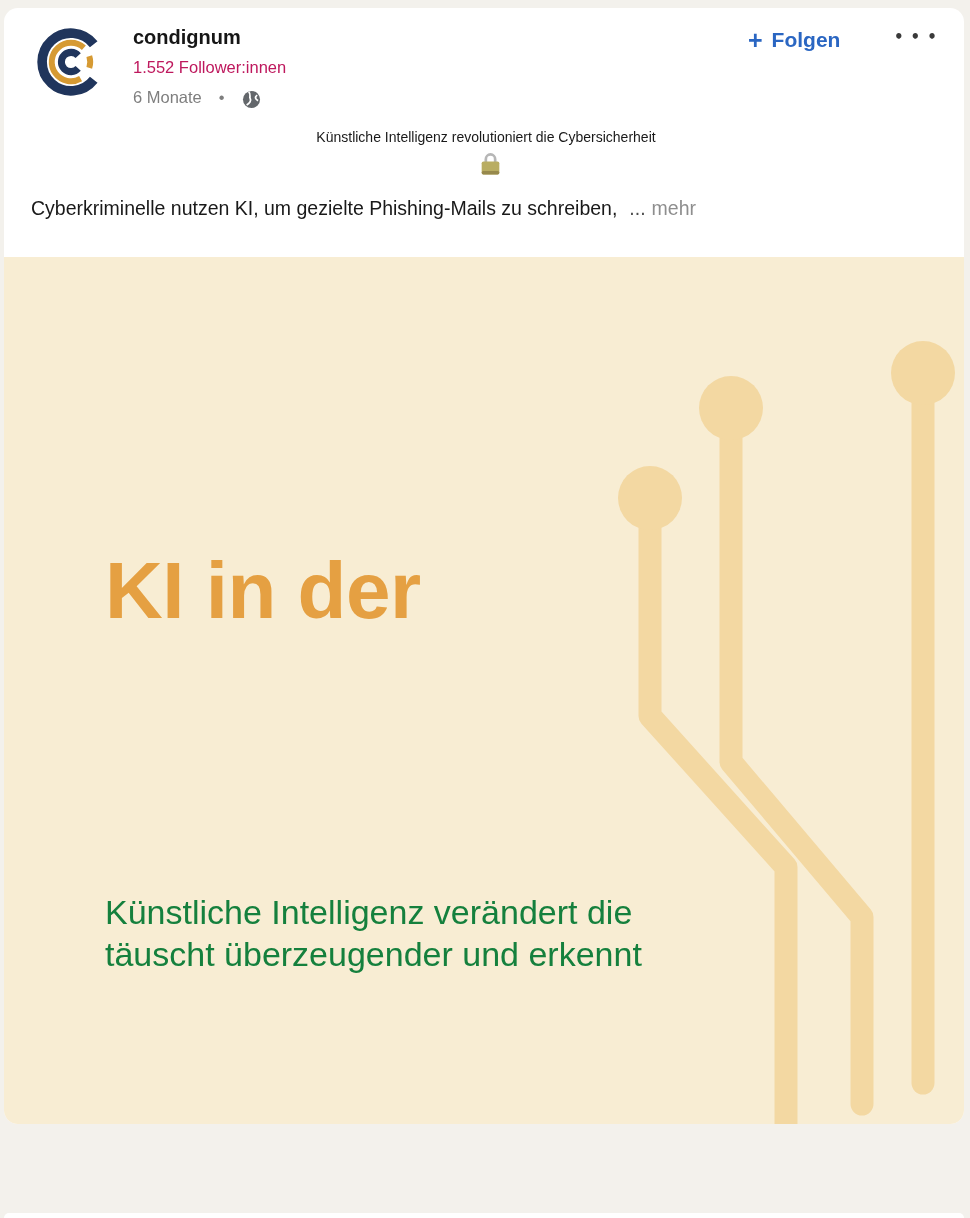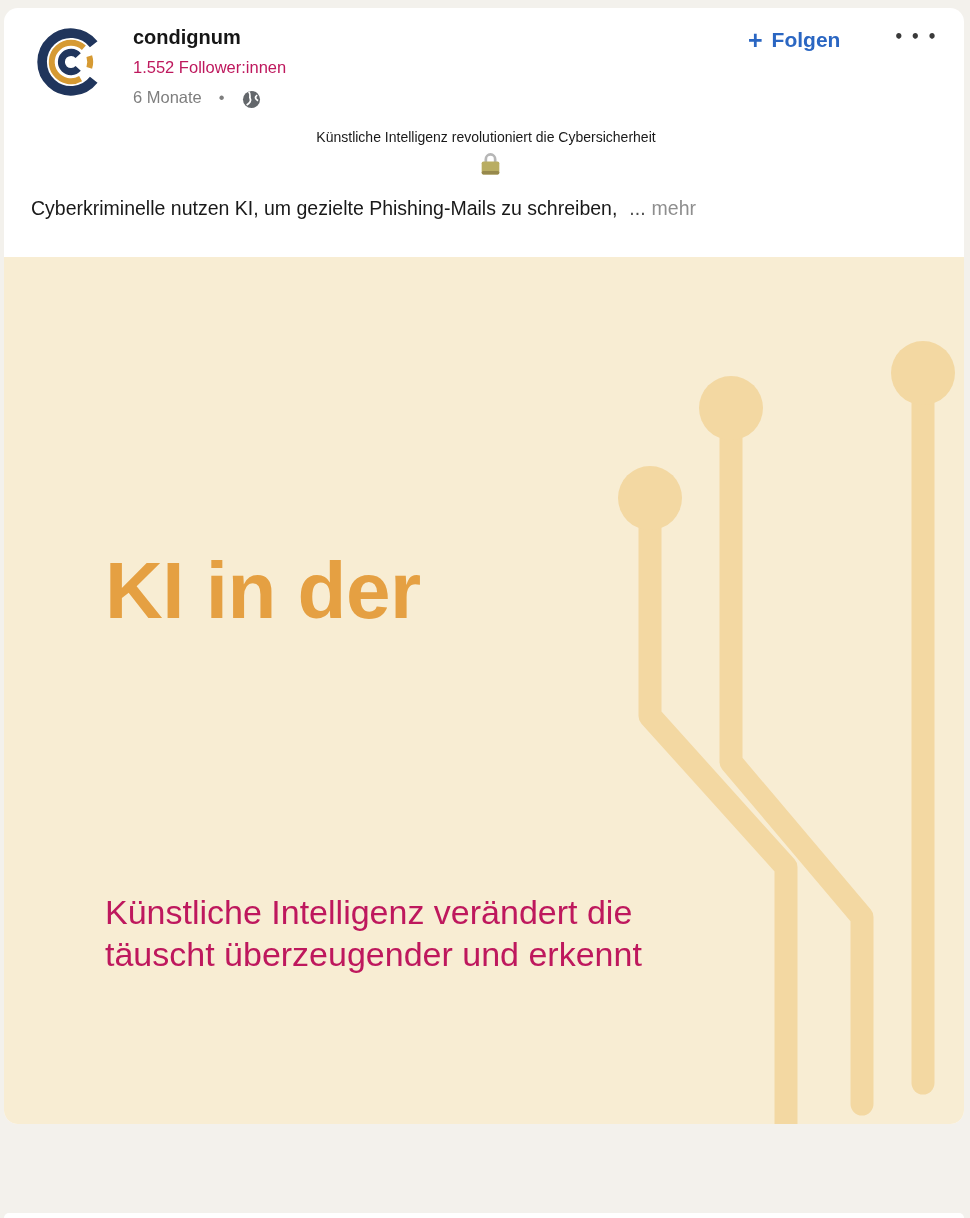--- a/index.html
+++ b/index.html
@@ -56,21 +56,21 @@
   }
   .traces{position:absolute;left:0;top:0;}
   .img-title{
     position:absolute;left:101px;top:290px;
     font-size:80px;font-weight:700;letter-spacing:-0.5px;
     line-height:87px;color:#e5a042;
   }
   .img-body{
     position:absolute;left:101px;top:634px;
     font-size:34px;font-weight:400;
-    line-height:42px;color:#be185d;
+    line-height:42px;color:#15803d;
   }
 </style>
 </head>
 <body>
 
 <div class="card">
 
   <div class="logo">
     <svg viewBox="0 0 100 100" width="74" height="74">
       <path d="M 80.7 26.0 A 39 39 0 1 0 80.7 74.0" fill="none" stroke="#20355c" stroke-width="13"></path>

